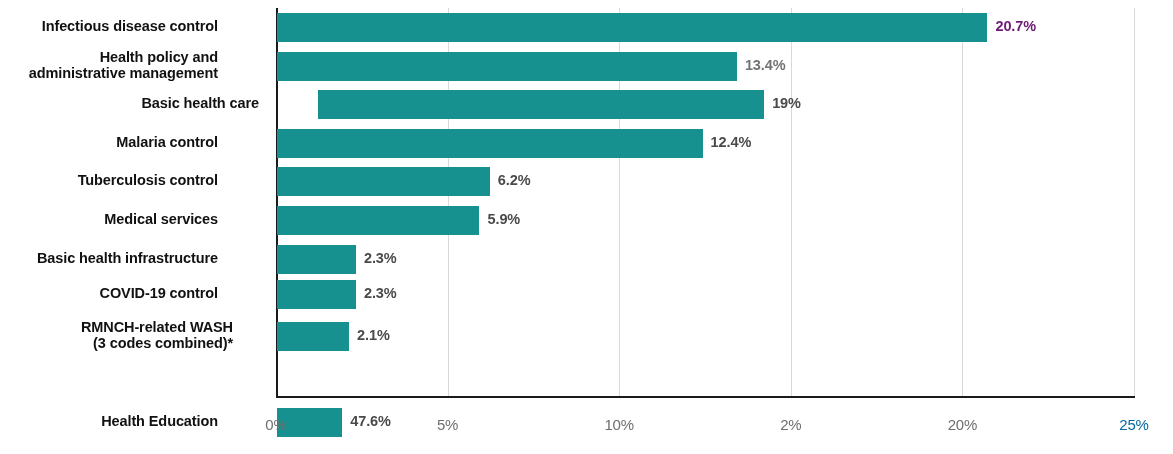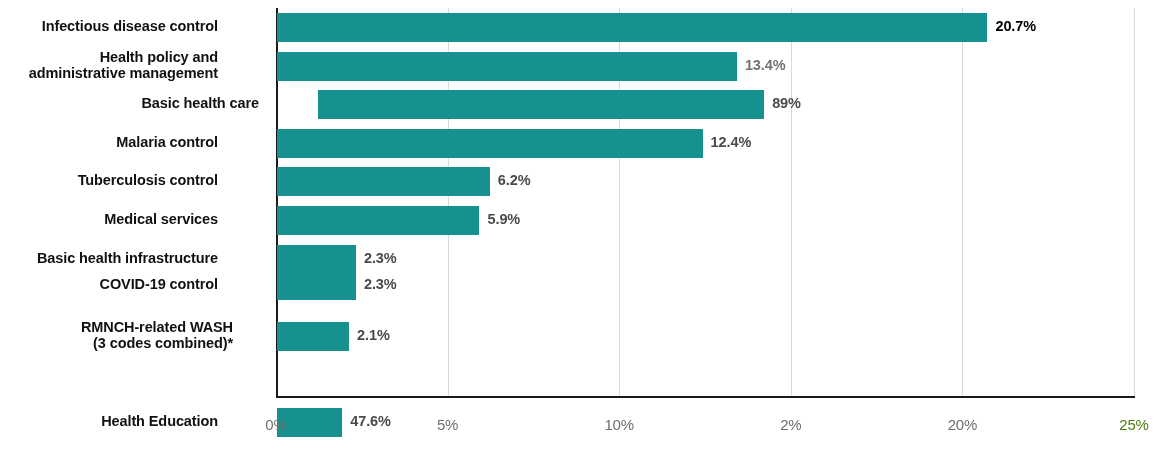--- a/index.html
+++ b/index.html
@@ -133,36 +133,36 @@
 
   <div class="axis-line-y"></div>
   <div class="axis-line-x"></div>
 
   <div class="rows" id="rows">
       <div class="row" style="top: 13px;">
         <div class="cat-label one-line" style="color: rgb(17, 17, 17);">
           <div>Infectious disease control</div>
         </div>
         <div class="bar" title="20.7%" style="width: 710.424px; background: rgb(23, 145, 143);"></div>
-        <div class="bar-value" style="left: 995.424px; color: #000000;">20.7%</div>
+        <div class="bar-value" style="left: 995.424px; color: #701a75;">20.7%</div>
       </div>
       <div class="row" style="top: 51.6px;">
         <div class="cat-label two-line" style="color: rgb(17, 17, 17);">
           <div>Health policy and</div>
           <div>administrative management</div>
         </div>
         <div class="bar" title="13.4%" style="width: 459.888px; background: rgb(23, 145, 143);"></div>
         <div class="bar-value" style="left: 744.888px; color: #737373;">13.4%</div>
       </div>
       <div class="row" style="top: 90.2px; margin-left: 41px;">
         <div class="cat-label one-line" style="color: rgb(17, 17, 17);">
           <div>Basic health care</div>
         </div>
         <div class="bar" title="13%" style="width: 446.16px; background: rgb(23, 145, 143);"></div>
-        <div class="bar-value" style="left: 731.16px; color: rgb(74, 74, 74);">89%</div>
+        <div class="bar-value" style="left: 731.16px; color: rgb(74, 74, 74);">19%</div>
       </div>
       <div class="row" style="top: 128.8px;">
         <div class="cat-label one-line" style="color: rgb(17, 17, 17);">
           <div>Malaria control</div>
         </div>
         <div class="bar" title="12.4%" style="width: 425.568px; background: rgb(23, 145, 143);"></div>
         <div class="bar-value" style="left: 710.568px; color: rgb(74, 74, 74);">12.4%</div>
       </div>
       <div class="row" style="top: 167.4px;">
         <div class="cat-label one-line" style="color: rgb(17, 17, 17);">
@@ -178,21 +178,21 @@
         <div class="bar" title="5.9%" style="width: 202.488px; background: rgb(23, 145, 143);"></div>
         <div class="bar-value" style="left: 487.488px; color: rgb(74, 74, 74);">5.9%</div>
       </div>
       <div class="row" style="top: 244.6px;">
         <div class="cat-label one-line" style="color: rgb(17, 17, 17);">
           <div>Basic health infrastructure</div>
         </div>
         <div class="bar" title="2.3%" style="width: 78.936px; background: rgb(23, 145, 143);"></div>
         <div class="bar-value" style="left: 363.936px; color: rgb(74, 74, 74);">2.3%</div>
       </div>
-      <div class="row" style="top: 271px;">
+      <div class="row" style="top: 280px;">
         <div class="cat-label one-line" style="color: rgb(17, 17, 17);">
           <div>COVID-19 control</div>
         </div>
         <div class="bar" title="2.3%" style="width: 78.936px; background: rgb(23, 145, 143);"></div>
         <div class="bar-value" style="left: 363.936px; color: rgb(74, 74, 74);">2.3%</div>
       </div>
       <div class="row" style="top: 321.8px; padding-left: 15px;">
         <div class="cat-label two-line" style="color: rgb(17, 17, 17);">
           <div>RMNCH-related WASH</div>
           <div>(3 codes combined)*</div>
@@ -208,16 +208,16 @@
         <div class="bar-value" style="left: 350.208px; color: rgb(74, 74, 74);">47.6%</div>
       </div>
     </div>
 
   <div class="ticks" id="ticks">
       <div class="tick" style="left: 276px; color: rgb(110, 110, 110);">0%</div>
       <div class="tick" style="left: 447.6px; color: rgb(110, 110, 110);">5%</div>
       <div class="tick" style="left: 619.2px; color: rgb(110, 110, 110);">10%</div>
       <div class="tick" style="left: 790.8px; color: rgb(110, 110, 110);">2%</div>
       <div class="tick" style="left: 962.4px; color: rgb(110, 110, 110);">20%</div>
-      <div class="tick" style="left: 1134px; color: #4d7c0f;">25%</div>
+      <div class="tick" style="left: 1134px; color: #0369a1;">25%</div>
     </div>
 
 </div>
 
 </body></html>

